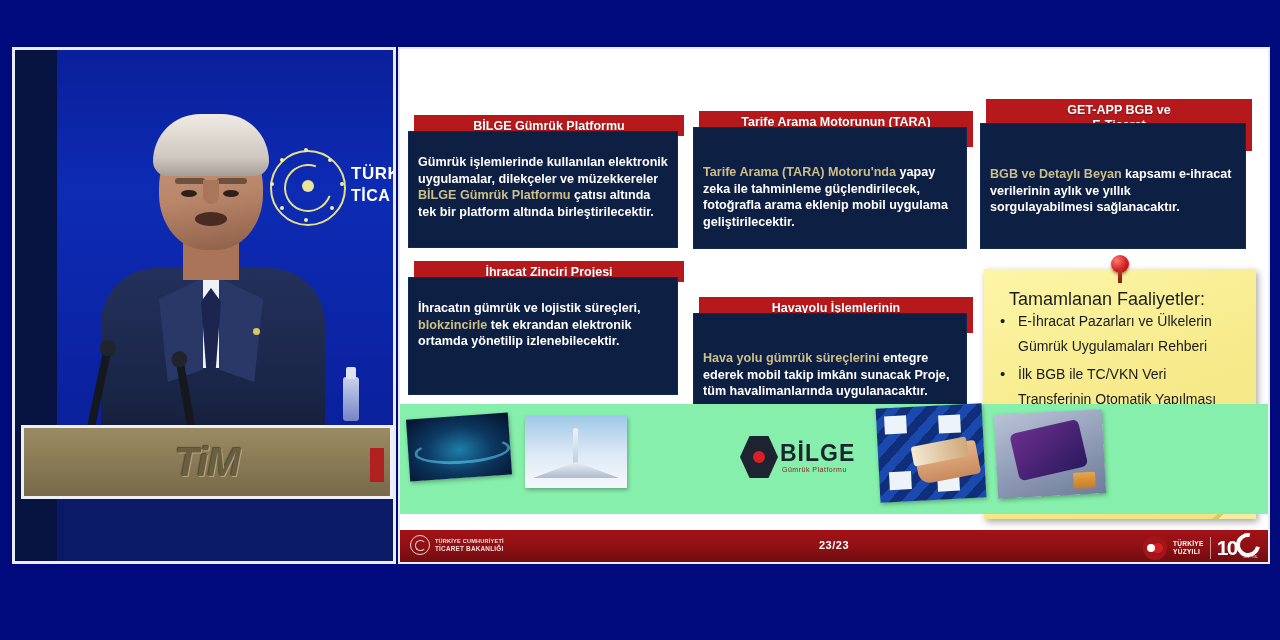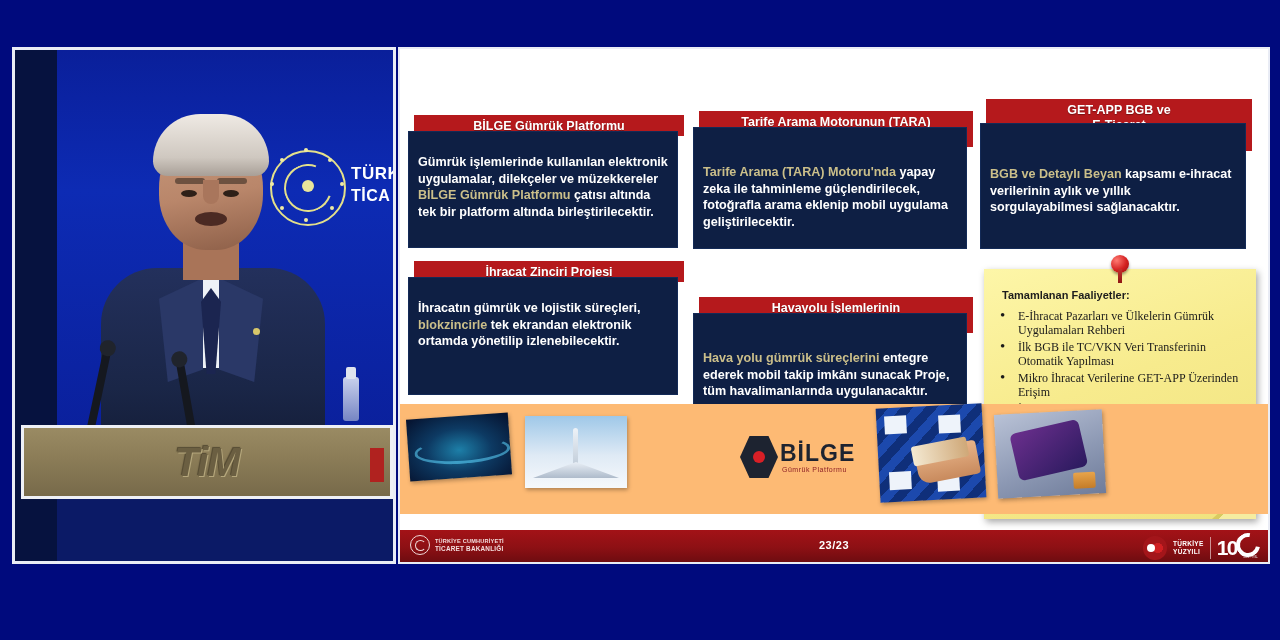--- a/index.html
+++ b/index.html
@@ -178,36 +178,36 @@
     position:absolute;left:50%;top:-14px;transform:translateX(-50%);
     width:18px;height:18px;border-radius:50%;
     background:radial-gradient(circle at 32% 30%,#ff7a72 0%,#d42020 55%,#8f0f10 100%);
     box-shadow:0 2px 3px rgba(0,0,0,.4);
   }
   .pushpin:after{
     content:"";position:absolute;left:7px;top:14px;width:4px;height:14px;
     background:linear-gradient(180deg,#c4312c,#8e1714);
   }
   .sticky-title{
-    position:absolute;left:18px;top:20px;font-size:11px;font-weight:700;color:#1d1d1d;
+    position:absolute;left:25px;top:20px;font-size:18px;font-weight:400;color:#1d1d1d;
   }
   .sticky-list{
     position:absolute;left:10px;top:40px;right:14px;margin:0;padding:0 0 0 20px;
     list-style:none;
   }
   .sticky-list li{
-    position:relative;font-size:12px;line-height:14px;color:#1a1a1a;
-    margin-bottom:3px;padding-left:4px;font-family:Liberation Serif, serif;
+    position:relative;font-size:14px;line-height:25px;color:#1a1a1a;
+    margin-bottom:3px;padding-left:4px;
   }
   .sticky-list li:before{
     content:"\2022";position:absolute;left:-14px;top:-1px;font-size:15px;color:#1a1a1a;
   }
 
   
-  .strip{position:absolute;left:0;right:0;top:355px;height:110px;background:#fdba74;}
+  .strip{position:absolute;left:0;right:0;top:355px;height:110px;background:#86efac;}
   .ph{position:absolute;box-shadow:1px 2px 4px rgba(0,0,0,.3);background:#fff;}
   .ph1{left:8px;top:12px;width:102px;height:62px;transform:rotate(-4deg);
     background:radial-gradient(ellipse at 50% 55%,#1d7fa8 0%,#0d3a63 45%,#05102c 100%);}
   .ph1 .wave{position:absolute;left:6px;top:22px;width:90px;height:20px;
     border-radius:50%;border:3px solid rgba(95,215,255,.55);border-top-color:transparent;}
   .ph2{left:125px;top:12px;width:102px;height:72px;
     background:linear-gradient(180deg,#9fc8e8 0%,#dfeaf5 55%,#f6f9fc 100%);}
   .ph2 .plane-body{position:absolute;left:48px;top:12px;width:5px;height:44px;
     background:linear-gradient(180deg,#eef3f8,#b9c6d4);border-radius:3px 3px 0 0;}
   .ph2 .plane-wing{position:absolute;left:8px;top:46px;width:86px;height:16px;

